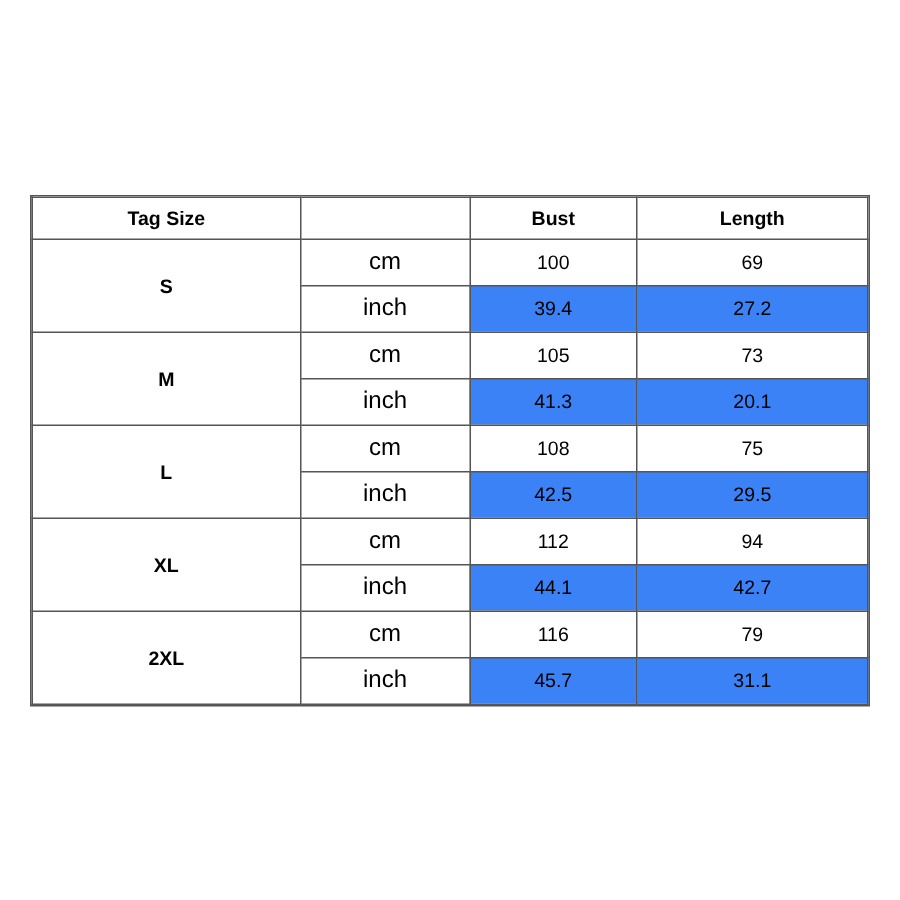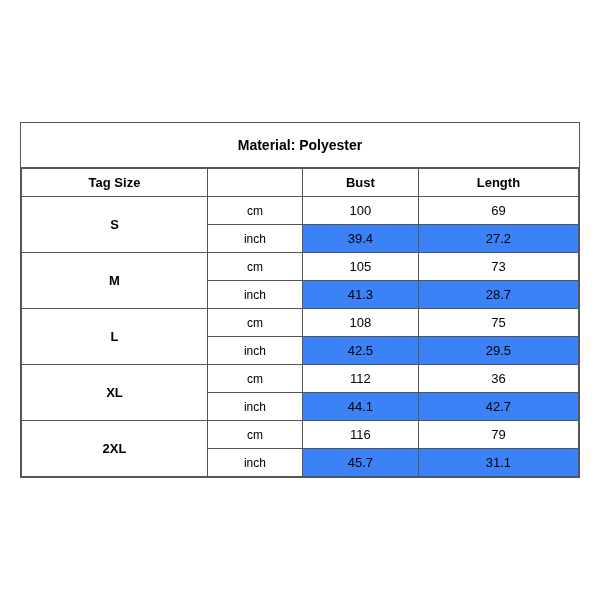--- a/index.html
+++ b/index.html
@@ -39,40 +39,37 @@
     thead th {
       font-weight: bold;
       background: #fff;
       font-size: 13px;
     }
     .size-cell {
       font-weight: bold;
       vertical-align: middle;
     }
     .unit-cell {
-      font-size: 12px;
+      font-size: 16px;
     }
     .unit-cell.inch {
       font-weight: normal;
     }
     .shaded {
       background-color: #3b82f6;
     }
     
     td[rowspan] {
       vertical-align: middle;
     }
   </style>
 </head>
 <body>
 
 <div class="outer-wrapper">
-  <div class="title-row">
-    <span>Material: Polyester</span>
-  </div>
   <table>
     <thead>
       <tr>
         <th>Tag Size</th>
         <th></th>
         <th>Bust</th>
         <th>Length</th>
       </tr>
     </thead>
     <tbody id="table-body">
@@ -89,38 +86,38 @@
         </tr>
         <tr>
           <td rowspan="2" class="size-cell">M</td>
           <td class="unit-cell">cm</td>
           <td>105</td>
           <td>73</td>
         </tr>
         <tr>
           <td class="unit-cell inch">inch</td>
           <td class="shaded">41.3</td>
-          <td class="shaded">28.7</td>
+          <td class="shaded">20.1</td>
         </tr>
         <tr>
           <td rowspan="2" class="size-cell">L</td>
           <td class="unit-cell">cm</td>
           <td>108</td>
           <td>75</td>
         </tr>
         <tr>
           <td class="unit-cell inch">inch</td>
           <td class="shaded">42.5</td>
           <td class="shaded">29.5</td>
         </tr>
         <tr>
           <td rowspan="2" class="size-cell">XL</td>
           <td class="unit-cell">cm</td>
           <td>112</td>
-          <td>36</td>
+          <td>94</td>
         </tr>
         <tr>
           <td class="unit-cell inch">inch</td>
           <td class="shaded">44.1</td>
           <td class="shaded">42.7</td>
         </tr>
         <tr>
           <td rowspan="2" class="size-cell">2XL</td>
           <td class="unit-cell">cm</td>
           <td>116</td>

